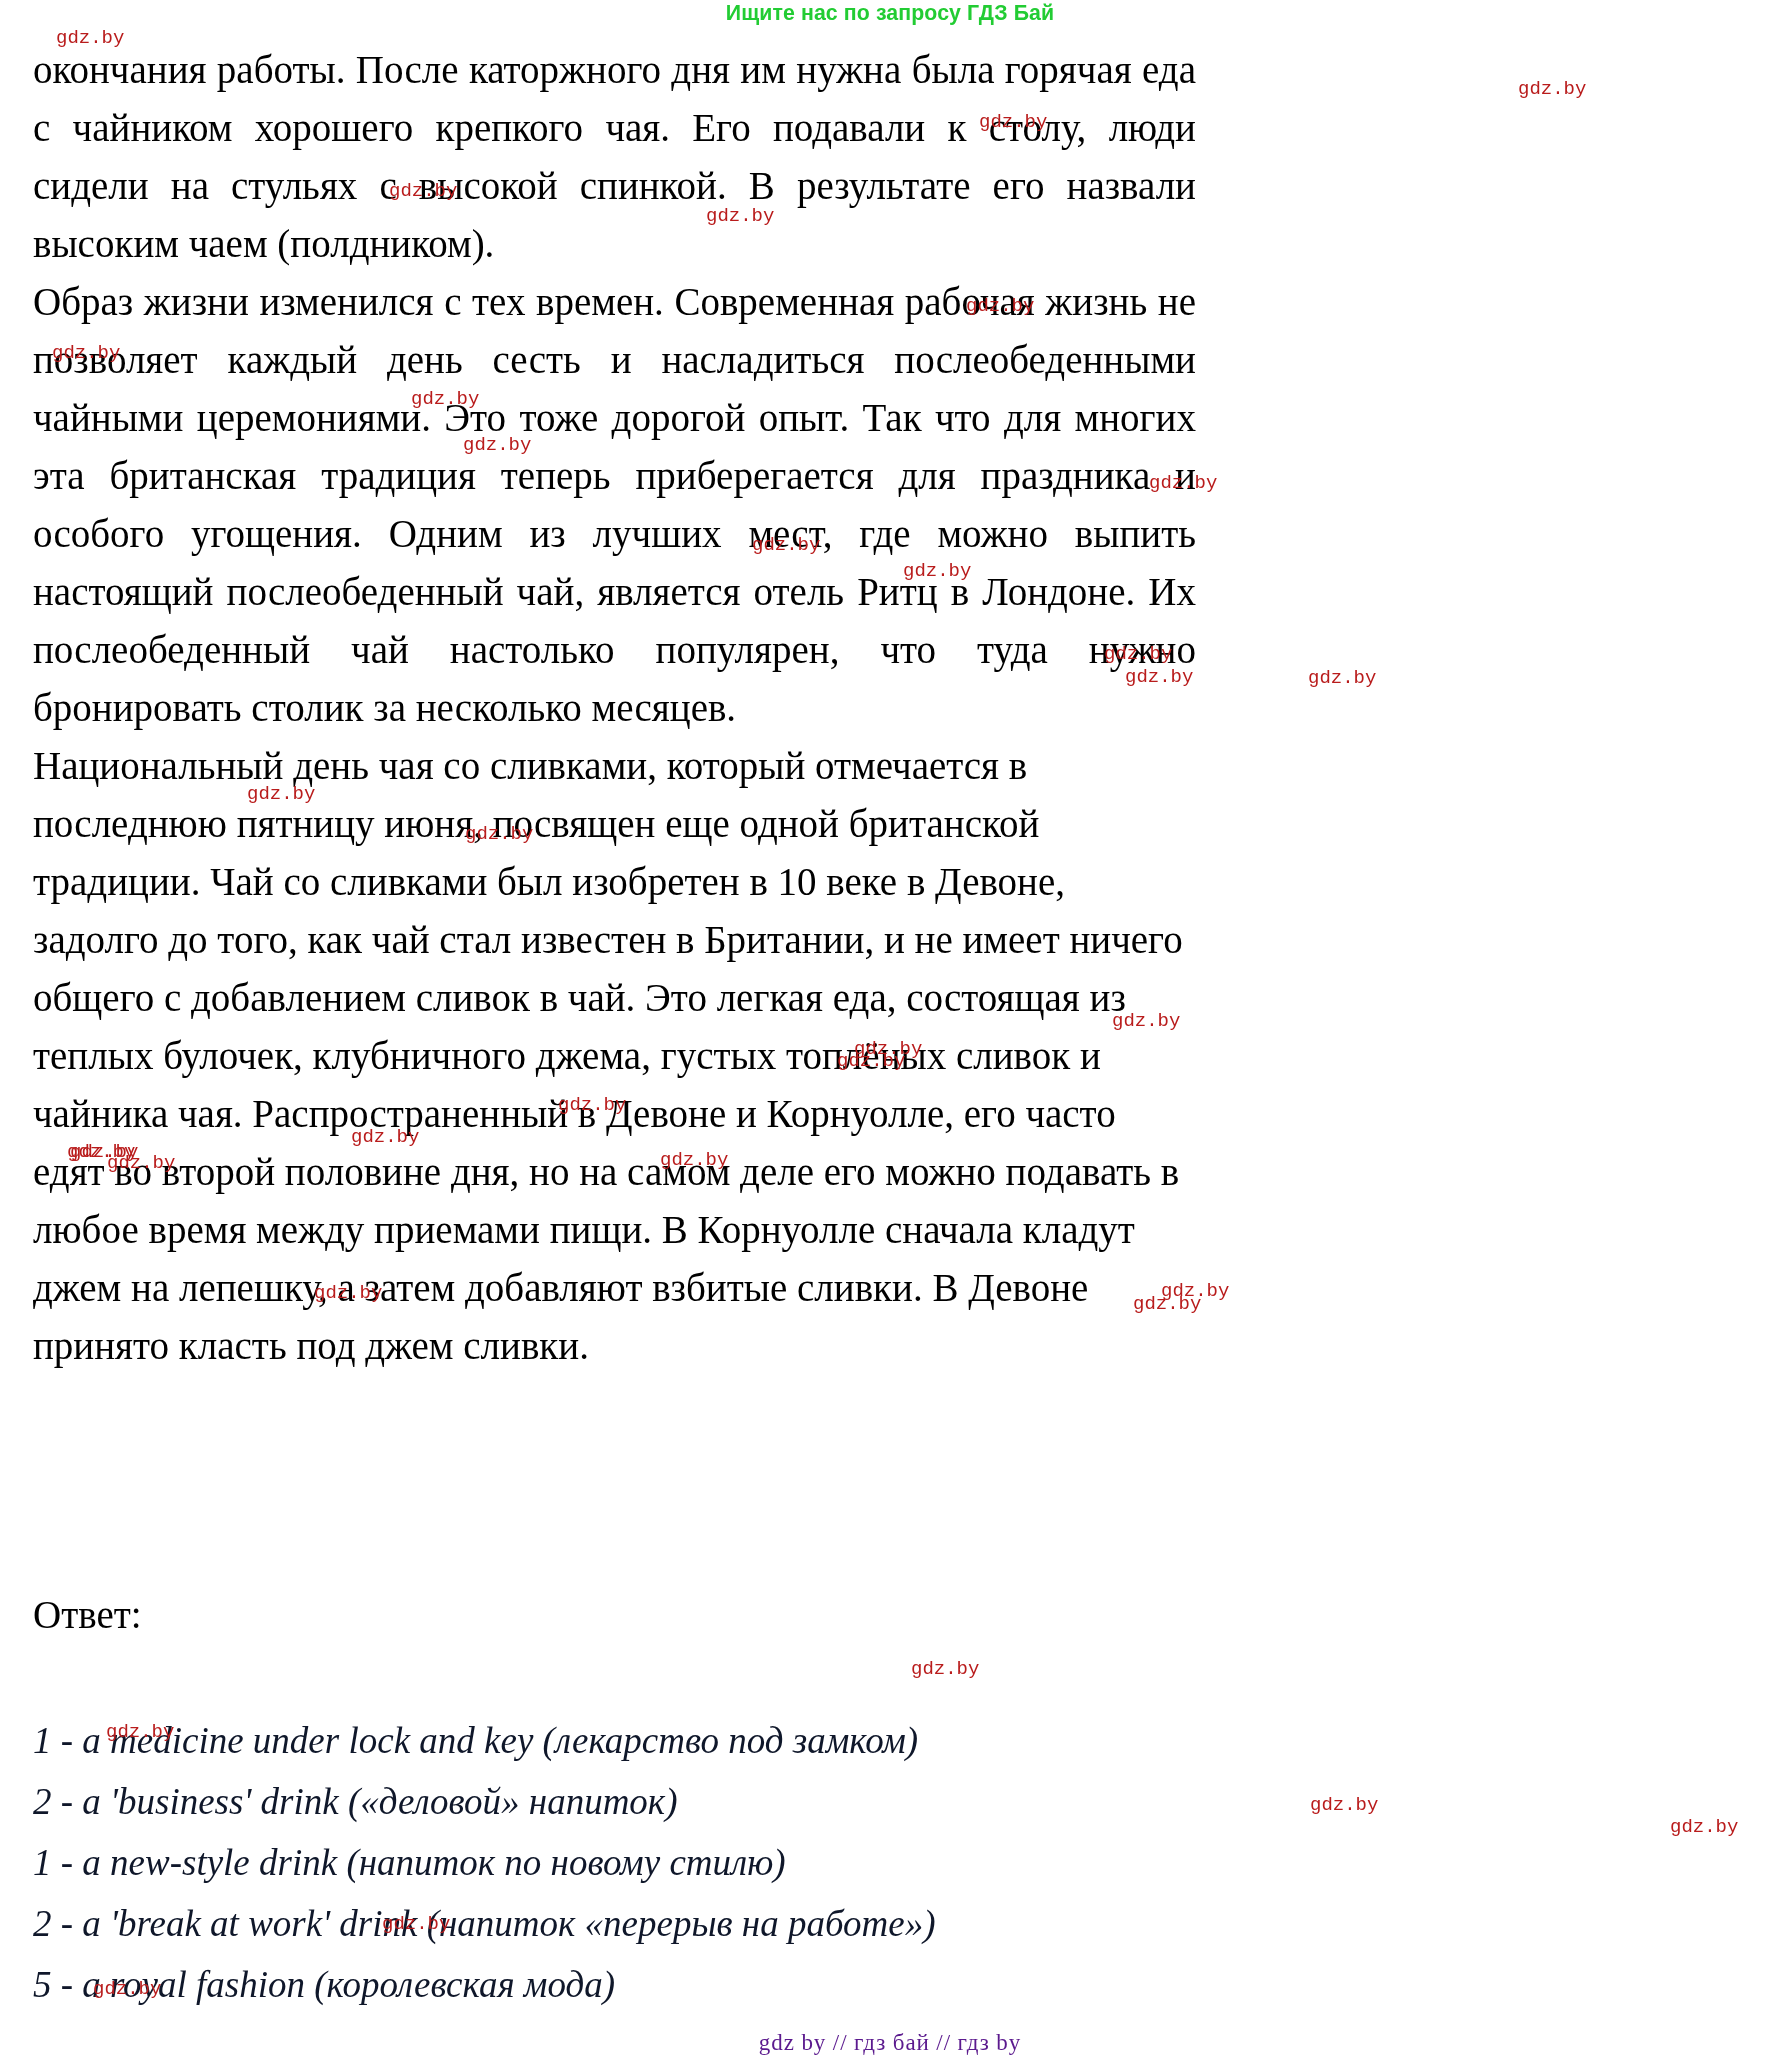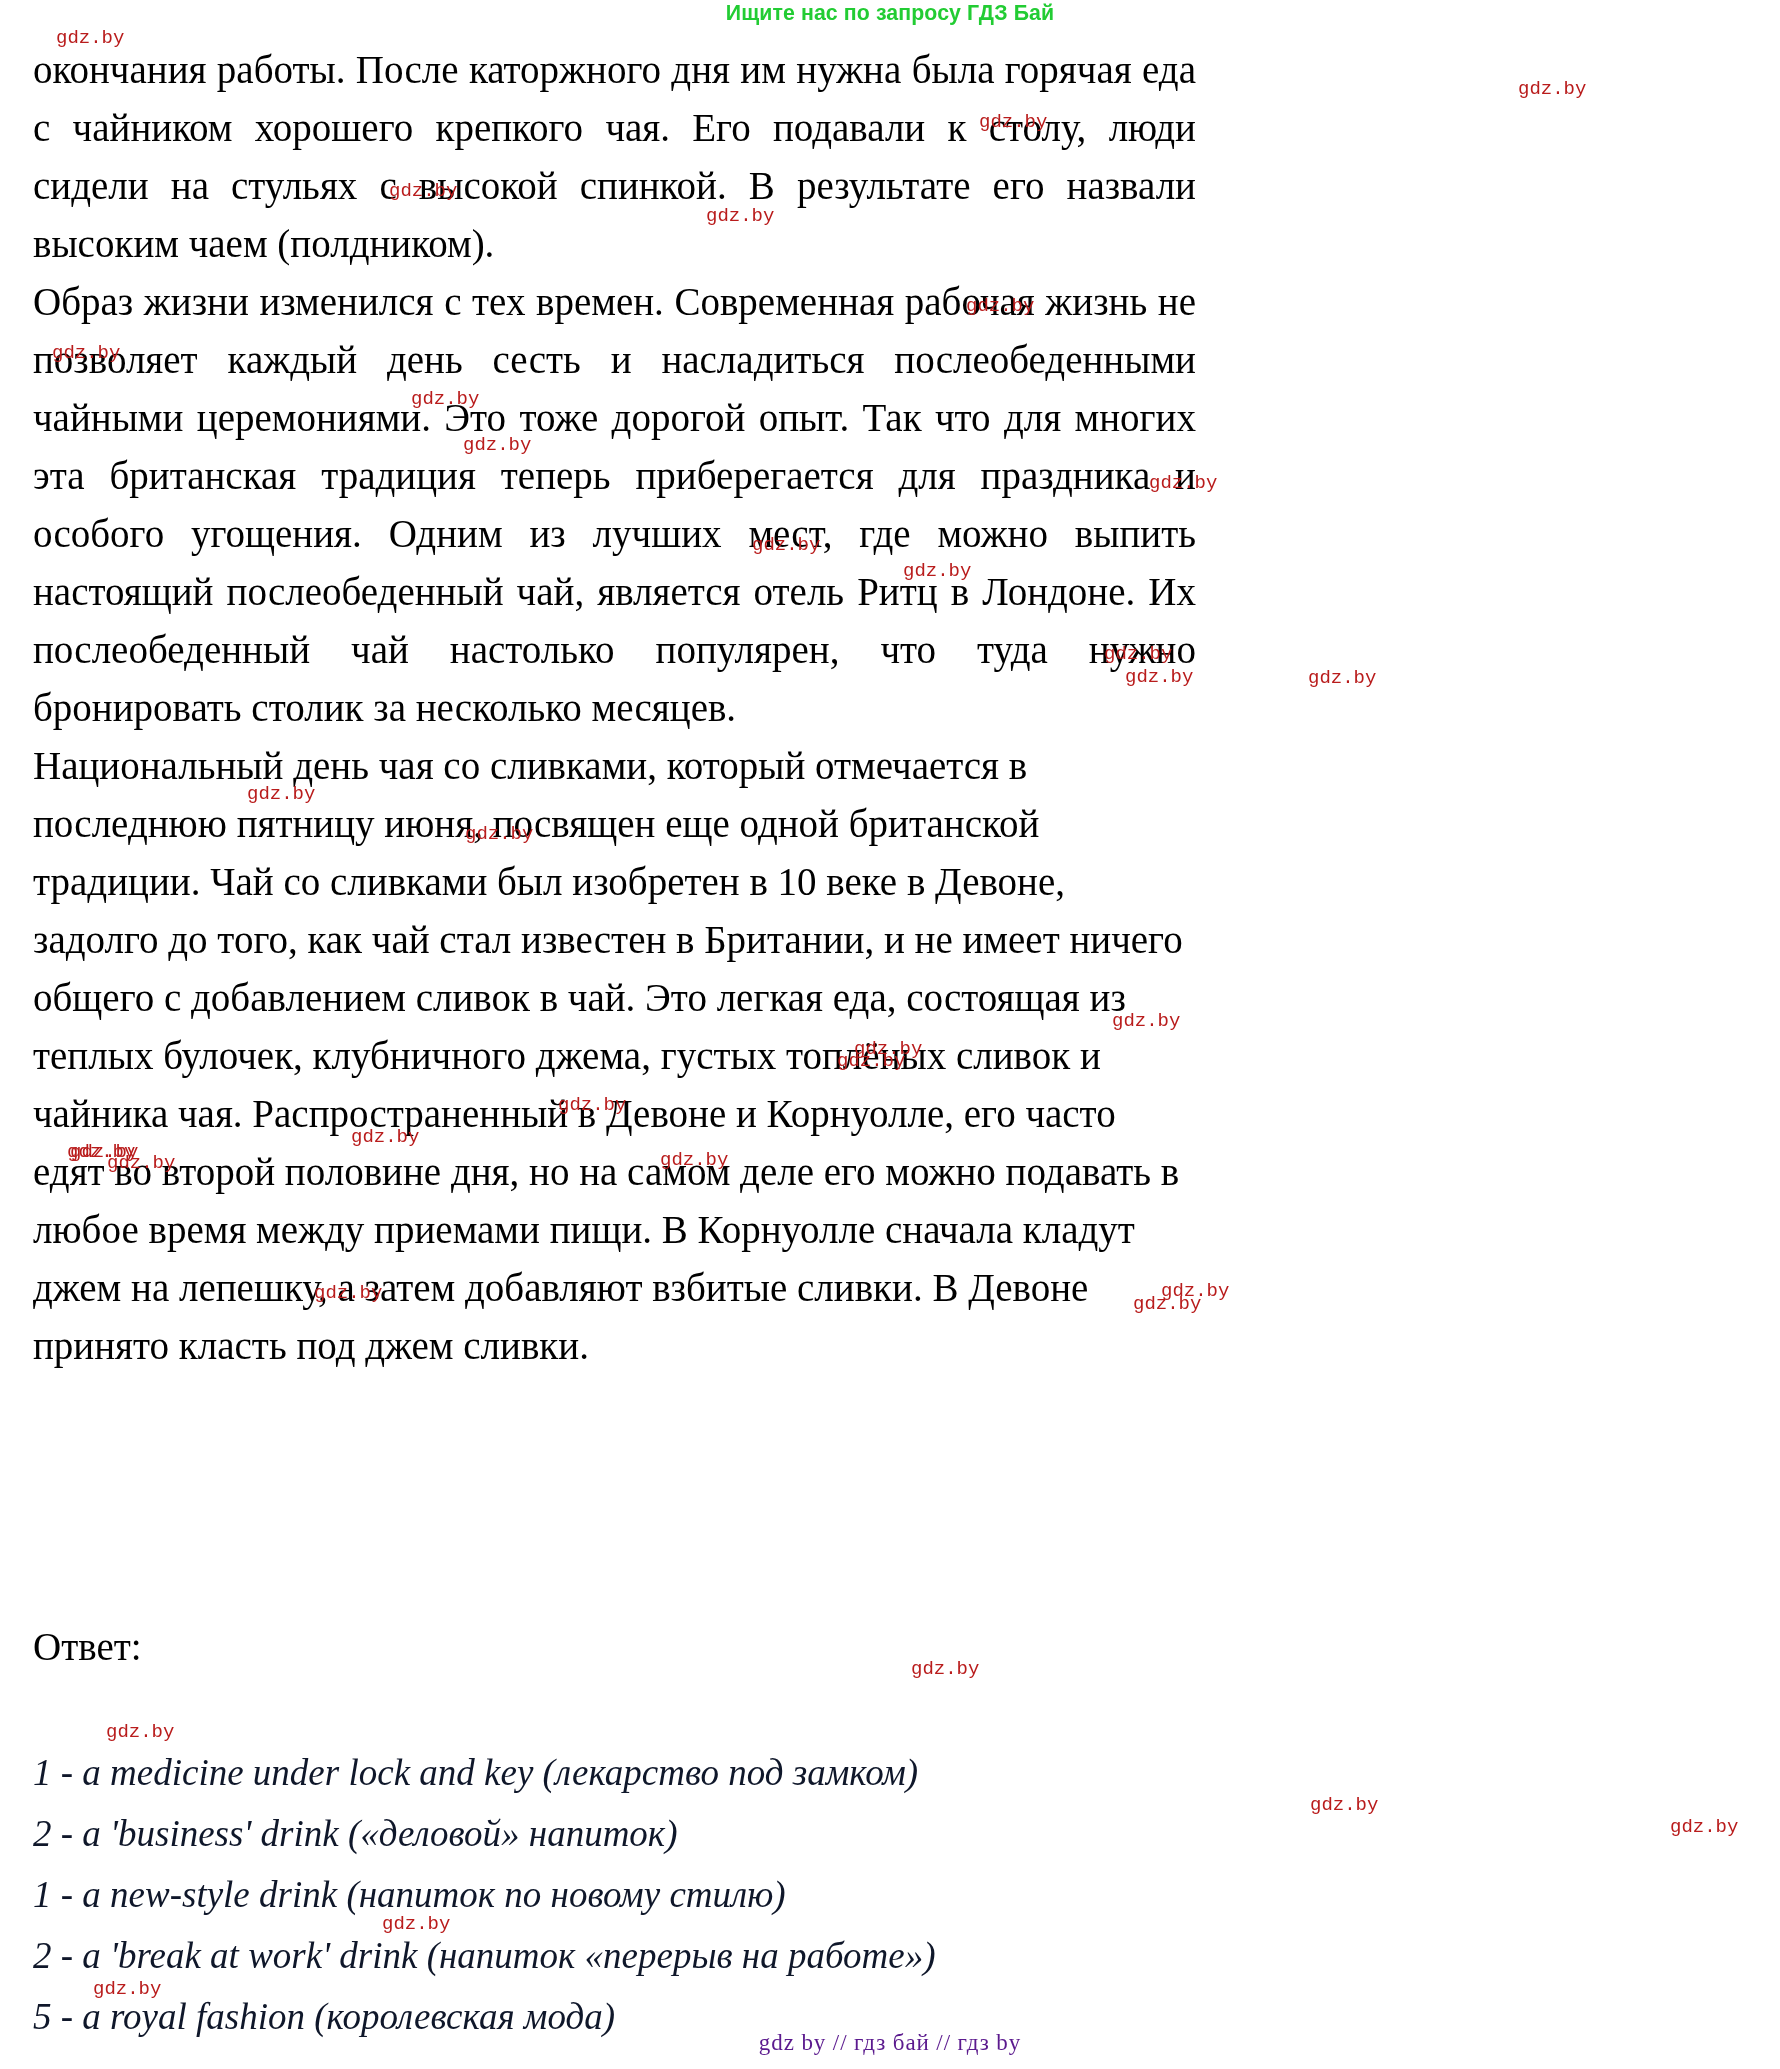--- a/index.html
+++ b/index.html
@@ -52,21 +52,20 @@
   }
   .para + .para { margin-top: 0px; }
   .para:last-child { text-align: left; }
 
   
   .answer-block {
     position: absolute;
     left: 33px;
     top: 1592px;
     width: 1206px;
-    margin-top: 32px;
   }
   .answer-label {
     font-size: 39px;
     line-height: 46px;
     color: #000;
     margin: 0 0 72px 0;
   }
   .answer-item {
     font-size: 37px;
     line-height: 61px;

